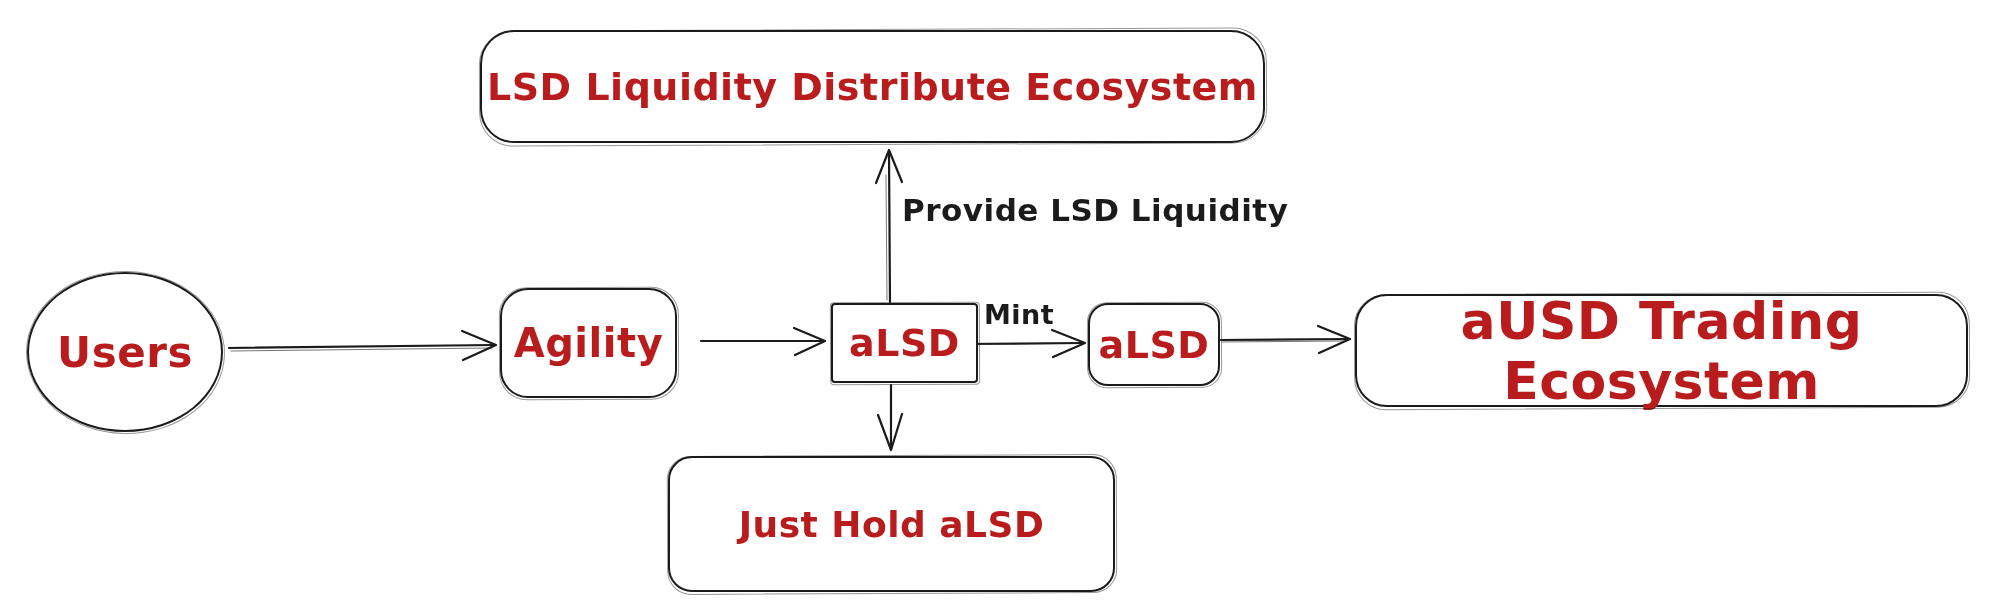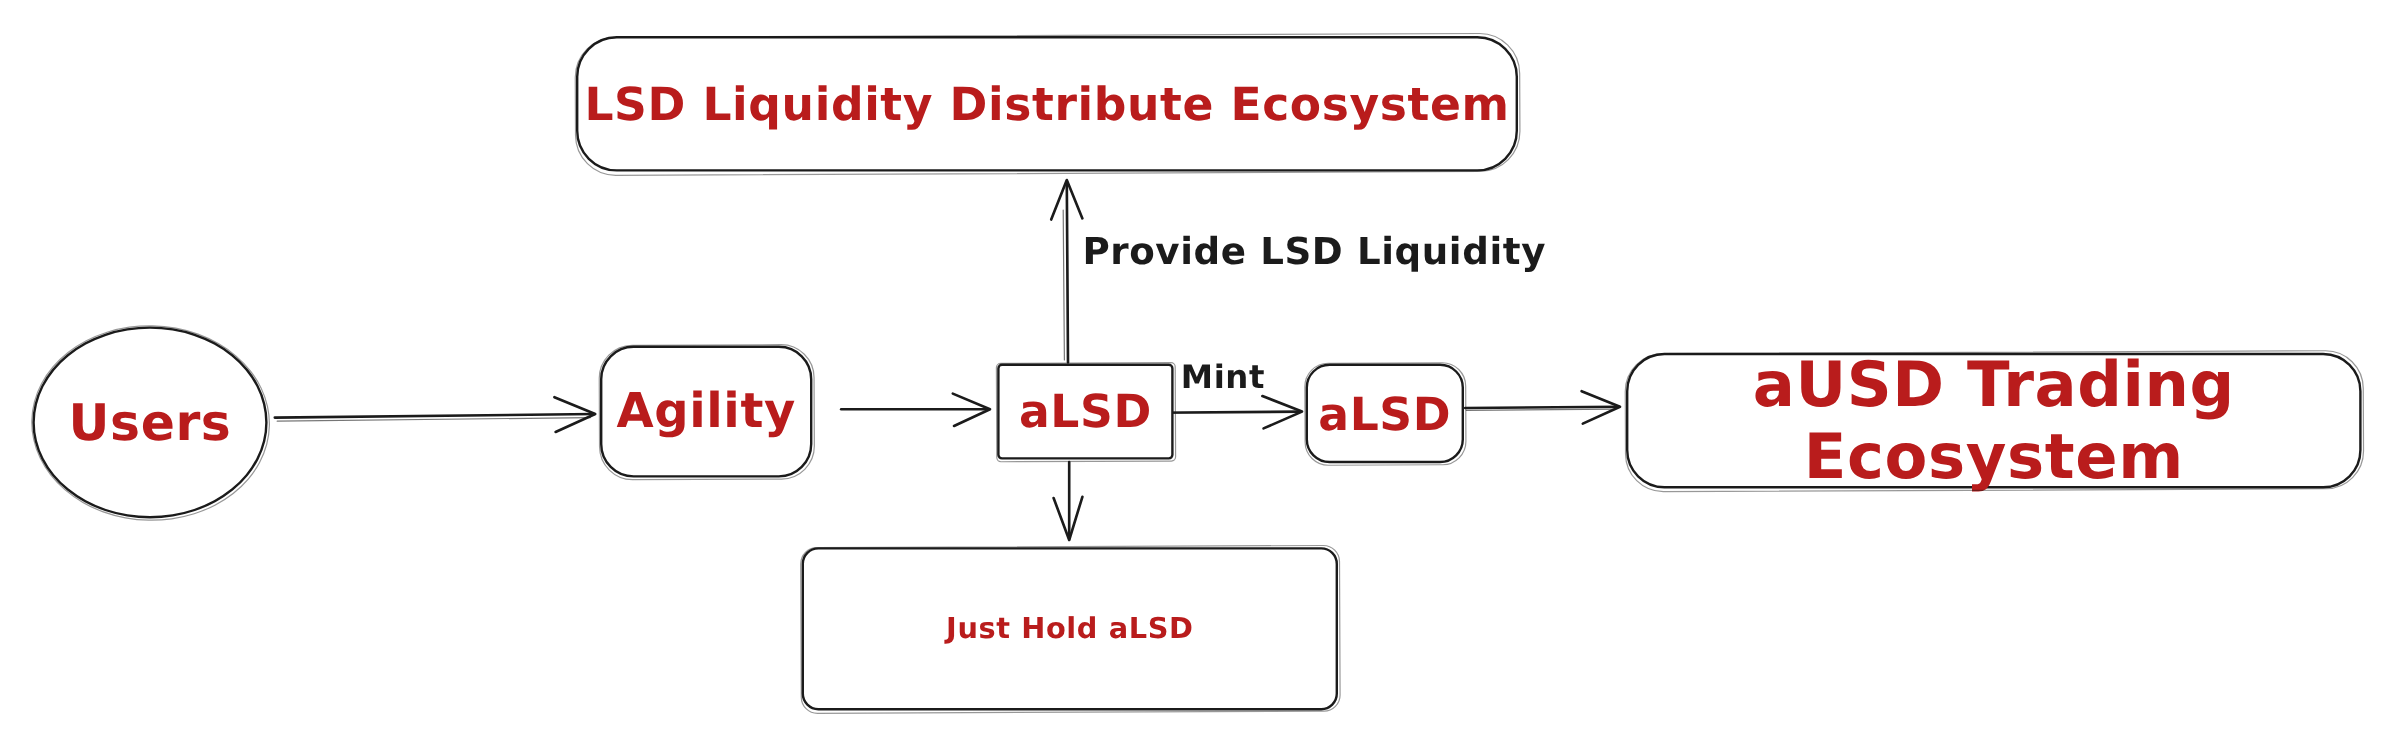--- a/index.html
+++ b/index.html
@@ -65,21 +65,21 @@
     white-space: nowrap;
   }
 
   
   #node-lsd-ecosystem  { left: 480px;  top: 30px;  width: 785px; height: 113px; font-size: 38px; border-radius: 34px; }
   #node-users          { left: 27px;   top: 272px; width: 196px; height: 160px; font-size: 42px; }
   #node-agility        { left: 500px;  top: 288px; width: 177px; height: 110px; font-size: 40px; border-radius: 28px; }
   #node-alsd           { left: 831px;  top: 303px; width: 147px; height: 80px;  font-size: 38px; border-radius: 4px; }
   #node-ausd           { left: 1088px; top: 303px; width: 132px; height: 83px;  font-size: 38px; border-radius: 20px; }
   #node-trading        { left: 1355px; top: 294px; width: 613px; height: 113px; font-size: 52px; border-radius: 32px; }
-  #node-just-hold      { left: 668px;  top: 456px; width: 447px; height: 136px; font-size: 24px; border-radius: 14px; }
+  #node-just-hold      { left: 668px;  top: 456px; width: 447px; height: 136px; font-size: 36px; border-radius: 24px; }
 
   
   #label-deposit { left: 230px; top: 282px; font-size: 31px; }
   #label-provide { left: 902px; top: 192px; font-size: 31px; }
   #label-mint    { left: 984px; top: 299px; font-size: 27px; }
 </style>
 </head>
 <body>
 
 <div class="canvas">

